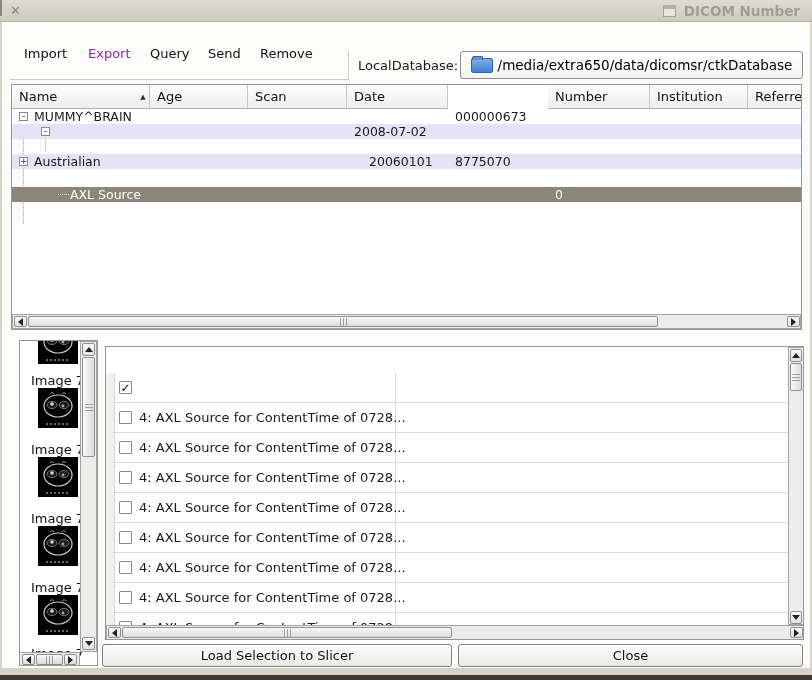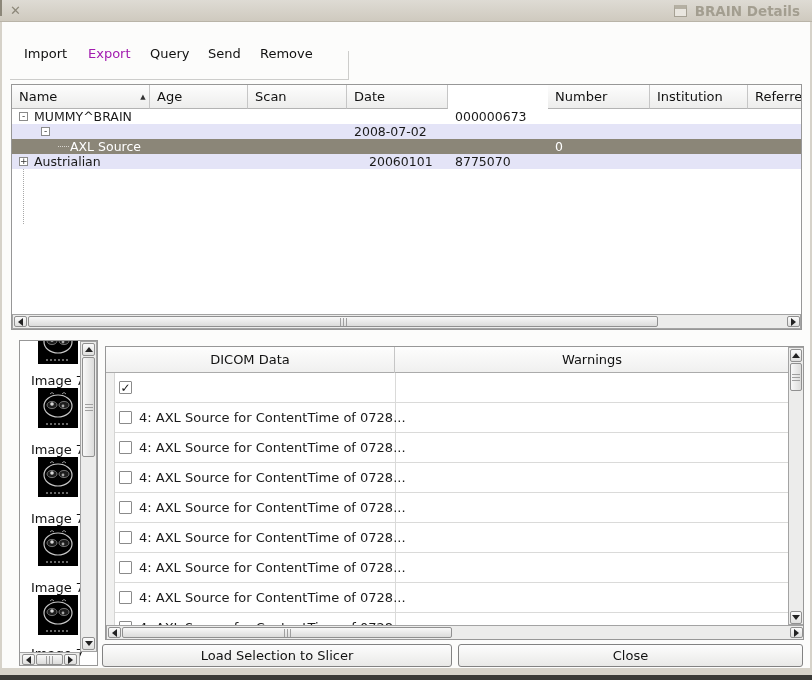--- a/index.html
+++ b/index.html
@@ -34,21 +34,21 @@
   #db-path-text { font-size:13.5px; color:#000; white-space:nowrap; }
 
   
   #patient-table { position:absolute; left:9px; top:62px; width:791px; height:246px; border:1px solid #979797; background:#fff; overflow:hidden; }
   #pt-header { position:absolute; left:0; top:0; width:789px; height:24px; }
   .pt-h { position:absolute; top:0; height:24px; line-height:24px; padding-left:7px; font-size:13px; color:#111;
     background:linear-gradient(#fdfdfd,#ededec); border-right:1px solid #c6c6c6; border-bottom:1px solid #b3b3b3; overflow:hidden; white-space:nowrap; }
   #sort-arrow { position:absolute; left:124px; top:0px; width:14px; height:24px; line-height:24px; font-size:7px; color:#333; text-align:center; }
   .pt-row { position:absolute; left:0; width:789px; height:15px; line-height:15px; font-size:12.5px; white-space:nowrap; }
   .pt-row.alt { background:#e4e4f7; }
-  .pt-row.selected { background:#8b8678; color:#fff; }
+  .pt-row.selected { background:#8b8678; color:#fff;margin-top:48px; }
   .pt-cell { position:absolute; top:0; height:14px; line-height:15px; }
   .expander { position:absolute; top:3px; width:9px; height:9px; border:1px solid #8a8a8a; background:#fff; color:#333;
     font-size:9px; line-height:7px; text-align:center; }
   .treeline-v { position:absolute; width:1px; border-left:1px dotted #a8a8a8; }
   .treeline-h { position:absolute; height:1px; border-top:1px dotted #a8a8a8; }
 
   
   .sb { position:absolute; background:#ececeb; border:1px solid #a3a3a3; }
   .sb-btn { position:absolute; background:linear-gradient(#fbfbfb,#dfdfde); border:1px solid #909090; border-radius:2px;
     display:flex; align-items:center; justify-content:center; }
@@ -98,33 +98,38 @@
 <body>
 
 <div id="window">
 
   <div id="titlebar">
     <span id="tb-close" class="tb-icon">✕</span>
     <span id="tb-min"></span>
     <span id="tb-max"></span>
     <span id="title-group">
       <span id="title-icon"></span>
-      <span id="window-title">BRAIN Details</span>
+      <span id="window-title">DICOM Number</span>
     </span>
   </div>
 
   <div id="content">
 
     <div class="tool-btn" style="left:20px;">Import</div>
     <div class="tool-btn disabled" style="left:84px;">Export</div>
     <div class="tool-btn" style="left:146px;">Query</div>
     <div class="tool-btn" style="left:204px;">Send</div>
     <div class="tool-btn" style="left:256px;">Remove</div>
     <div id="toolbar-underline"></div>
     <div id="toolbar-sep"></div>
+    <div id="localdb-label">LocalDatabase:</div>
+    <div id="db-path-btn">
+      <span id="folder-icon"></span>
+      <span id="db-path-text">/media/extra650/data/dicomsr/ctkDatabase</span>
+    </div>
 
     <div id="patient-table">
       <div id="pt-header">
         <div class="pt-h" style="left:0; width:138px;">Name</div>
         <div id="sort-arrow">▲</div>
         <div class="pt-h" style="left:138px; width:98px;">Age</div>
         <div class="pt-h" style="left:236px; width:99px;">Scan</div>
         <div class="pt-h" style="left:335px; width:101px;">Date</div>
         <div class="pt-h" style="left:536px; width:102px;">Number</div>
         <div class="pt-h" style="left:638px; width:98px;">Institution</div>
@@ -262,24 +267,20 @@
         <div class="sb-thumb" style="left:16px; top:1px; width:27px; height:11px;">
             <span class="grip-h" style="margin-right:7px;"></span>
           </div>
         <div class="sb-btn" style="left:44px; top:1px; width:13px; height:11px;">
             <span class="tri-r"></span>
           </div>
       </div>
     </div>
 
     <div id="dicom-table">
-      <div id="dt-header">
-        <div class="dt-h" style="left:0; width:289px;">DICOM Data</div>
-        <div class="dt-h" style="left:289px; width:394px; border-right:none;">Warnings</div>
-      </div>
       <div id="dt-rows">
         <div class="dt-row">
             <span class="dt-vline"></span>
             <span class="dt-check">✓</span>
           </div>
         <div class="dt-row">
             <span class="dt-vline"></span>
             <span class="dt-check"></span>
             <span class="dt-label">4: AXL Source for ContentTime of 0728...</span>
           </div>

